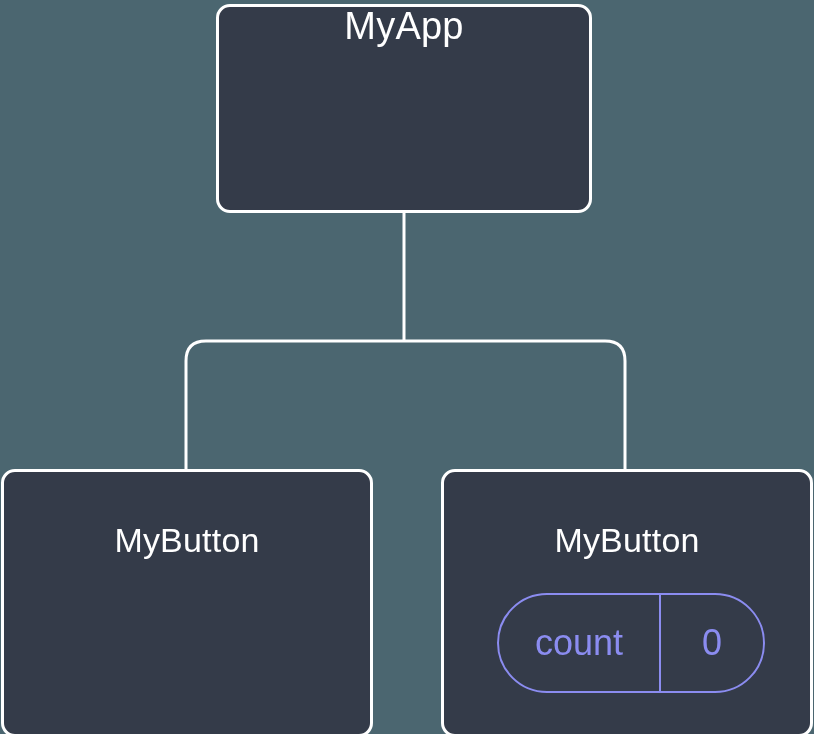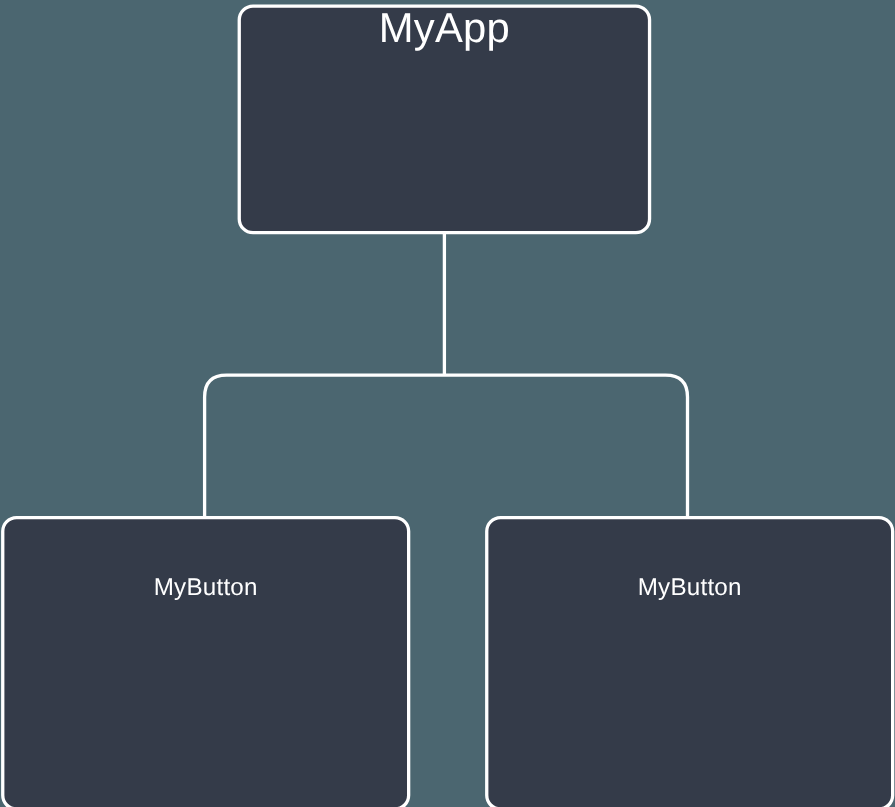--- a/index.html
+++ b/index.html
@@ -69,21 +69,21 @@
     line-height: 1;
     text-align: center;
     user-select: none;
   }
 
   .node-child .node-title {
     position: absolute;
     left: 0;
     right: 0;
     top: 51px;
-    font-size: 22px;
+    font-size: 34px;
   }
 
   
   .pill-wrap {
     position: absolute;
   }
 
   .pill {
     position: relative;
     box-sizing: border-box;
@@ -136,15 +136,22 @@
   </div>
 
   <div class="node node-child left">
     <div class="node-title">MyButton</div>
 
   </div>
 
   <div class="node node-child right">
     <div class="node-title">MyButton</div>
 
+    <div class="pill-wrap" style="left:53px; top:121px;">
+      <div class="pill plain">
+        <div class="pill-cell pill-key">count</div>
+        <div class="pill-divider"></div>
+        <div class="pill-cell pill-value">0</div>
+      </div>
+    </div>
   </div>
 
 </div>
 
 </body></html>

